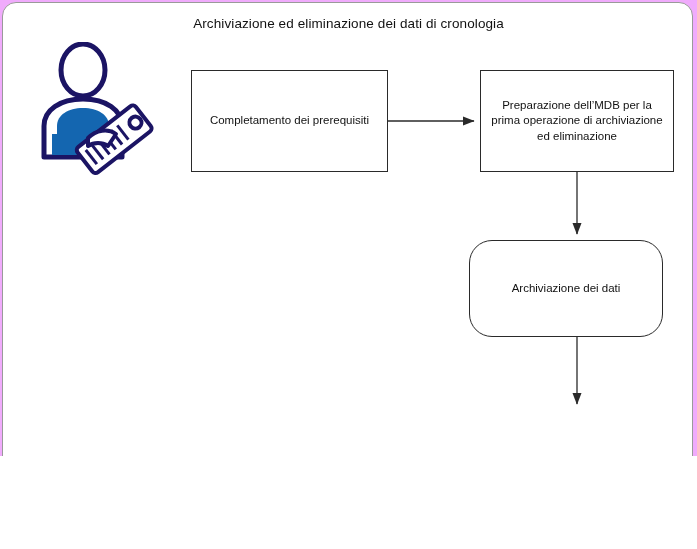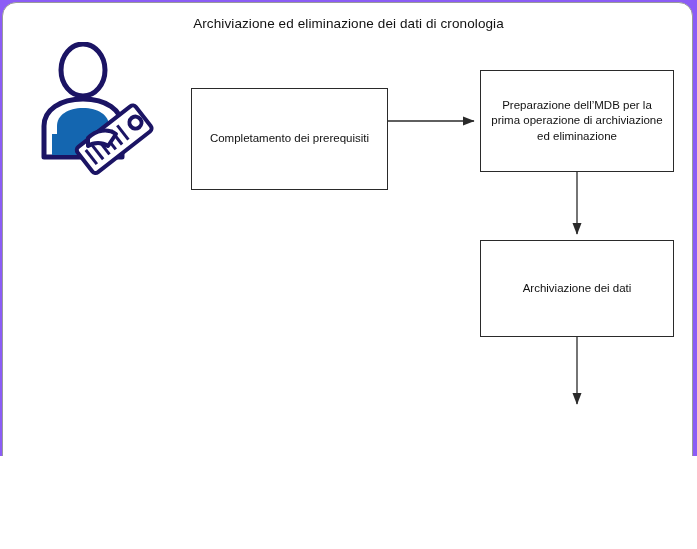--- a/index.html
+++ b/index.html
@@ -7,21 +7,21 @@
     padding: 0;
     background: #ffffff;
   }
   body {
     font-family: "Liberation Sans", sans-serif;
   }
   #canvas {
     position: relative;
     width: 697px;
     height: 456px;
-    background: #8b5cf6;
+    background: #f0abfc;
     overflow: hidden;
   }
   .outer-frame {
     position: absolute;
     left: 2px;
     top: 2px;
     width: 691px;
     height: 543px;
     box-sizing: border-box;
     border: 1px solid #9a9a9a;
@@ -47,35 +47,36 @@
     align-items: center;
     justify-content: center;
     text-align: center;
     font-size: 11.5px;
     color: #111111;
     line-height: 1.35;
     padding: 0 8px;
   }
   #node-prereq {
     left: 191px;
-    top: 88px;
+    top: 70px;
     width: 197px;
     height: 102px;
   }
   #node-prep {
     left: 480px;
     top: 70px;
     width: 194px;
     height: 102px;
   }
   #node-archive {
-    left: 480px;
+    left: 469px;
     top: 240px;
     width: 194px;
     height: 97px;
+    border-radius: 23px;
   }
   #node-delete {
     left: 480px;
     top: 410px;
     width: 194px;
     height: 97px;
   }
   .actor-label {
     position: absolute;
     left: 8px;

